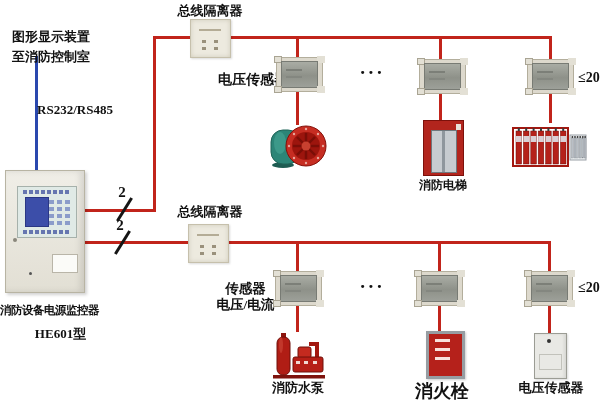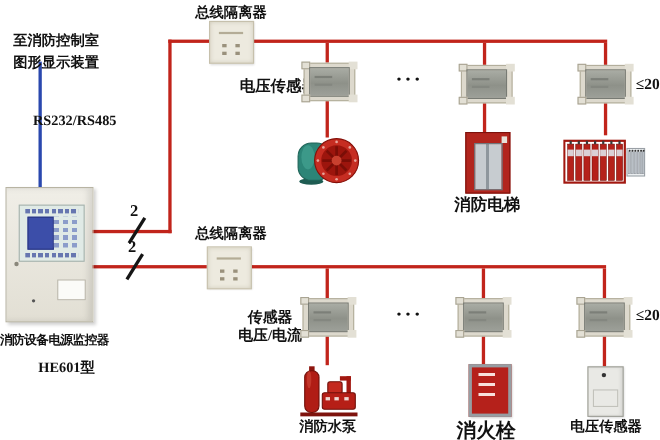--- a/index.html
+++ b/index.html
@@ -85,24 +85,24 @@
   <div class="wr" style="left: 438px; top: 244px; width: 3px; height: 27px; background: rgb(193, 36, 27);"></div>
   <div class="wr" style="left: 438px; top: 303px; width: 3px; height: 29px; background: rgb(193, 36, 27);"></div>
   <div class="wr" style="left: 548px; top: 303px; width: 3px; height: 31px; background: rgb(193, 36, 27);"></div>
 
   <div class="slash" style="left:111px;top:208px;"></div>
   <div class="slash" style="left:109px;top:241px;"></div>
   <div class="lbl" style="left:112px;top:183px;width:20px;font-size:15px;">2</div>
   <div class="lbl" style="left:110px;top:216px;width:20px;font-size:15px;">2</div>
 
   <div class="lbl" style="left:4px;top:27px;width:94px;font-size:13px;line-height:1.5;">
+    <div>图形显示装置</div>
     <div>至消防控制室</div>
-    <div>图形显示装置</div>
-  </div>
-  <div class="lbl" style="left:30px;top:102px;width:90px;font-size:13px;text-align:left;">RS232/RS485</div>
+  </div>
+  <div class="lbl" style="left:30px;top:102px;width:90px;font-size:13px;text-align:center;">RS232/RS485</div>
 
   <div class="cabinet">
     <div class="panel">
       <div class="screen"></div>
       <div class="keys"></div>
     </div>
     <div class="pocket"></div>
     <div class="keyhole"></div>
     <div class="hinge"></div>
   </div>
@@ -148,21 +148,21 @@
       <circle cx="25" cy="11" r="1.2"></circle>
         <circle cx="49" cy="11" r="1.2"></circle>
         <circle cx="25" cy="35" r="1.2"></circle>
         <circle cx="49" cy="35" r="1.2"></circle>
     </g>
   </svg>
 
   <div class="elevator">
     <div class="door"></div>
   </div>
-  <div class="lbl" style="left:411px;top:178px;width:64px;font-size:15px;">消防电梯</div>
+  <div class="lbl" style="left:411px;top:178px;width:64px;font-size:12px;">消防电梯</div>
 
   <svg class="devimg" style="left:512px;top:123px;" width="76" height="47" viewBox="0 0 76 47">
     <rect x="1" y="5" width="55" height="38" fill="none" stroke="#a21810" stroke-width="2"></rect>
     <g stroke="#6f0e09" stroke-width="0.5">
       <rect x="4" y="8" width="5.6" height="33" fill="#b5211a"></rect>
         <rect x="11.4" y="8" width="5.6" height="33" fill="#b5211a"></rect>
       <rect x="18.8" y="8" width="5.6" height="33" fill="#b5211a"></rect>
         <rect x="26.2" y="8" width="5.6" height="33" fill="#b5211a"></rect>
       <rect x="33.6" y="8" width="5.6" height="33" fill="#b5211a"></rect>
         <rect x="41" y="8" width="5.6" height="33" fill="#b5211a"></rect>

